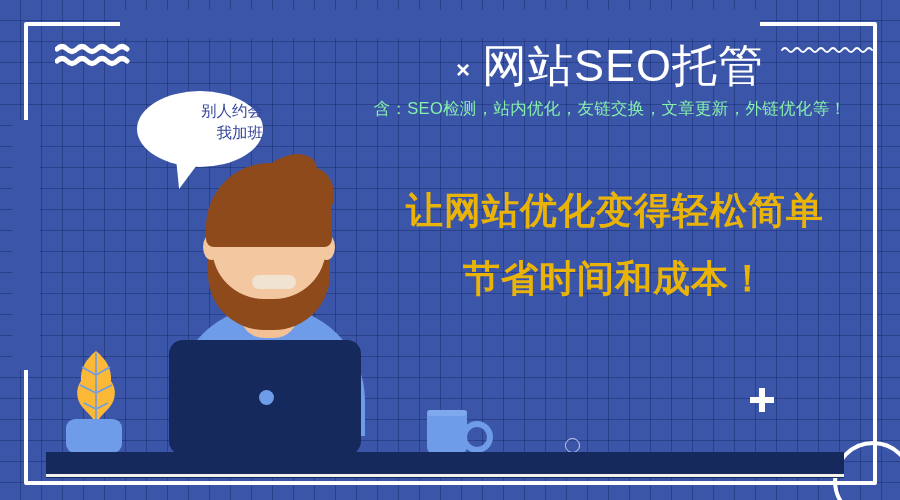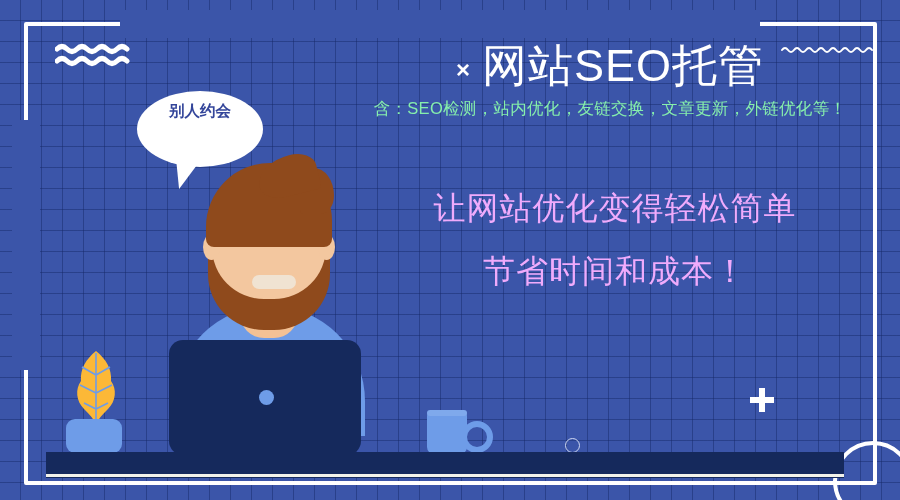--- a/index.html
+++ b/index.html
@@ -46,30 +46,30 @@
 
   
   #header{position:absolute;left:330px;top:42px;width:560px;text-align:center;}
   #title-row{display:flex;align-items:center;justify-content:center;gap:12px;}
   #title-x{color:#ffffff;font-size:24px;font-weight:bold;line-height:1;transform:translateY(4px);}
   #title{color:#ffffff;font-size:45px;font-weight:normal;letter-spacing:1px;line-height:1.05;white-space:nowrap;}
   #subtitle{margin-top:9px;color:#86efac;font-size:16.5px;letter-spacing:.3px;white-space:nowrap;}
 
   
   #slogan{position:absolute;left:335px;top:192px;width:560px;text-align:center;}
-  .slogan-line{color:#f0abfc;font-size:32px;font-weight:normal;letter-spacing:1px;line-height:1.0;margin-bottom:31px;white-space:nowrap;}
+  .slogan-line{color:#eab308;font-size:37px;font-weight:bold;letter-spacing:1px;line-height:1.0;margin-bottom:31px;white-space:nowrap;}
   .slogan-line:last-child{margin-bottom:0;}
 
   
   #bubble{position:absolute;left:137px;top:91px;width:126px;height:76px;background:#ffffff;border-radius:50%;}
   #bubble-tail{position:absolute;left:172px;top:152px;width:0;height:0;
     border-left:10px solid transparent;border-right:20px solid transparent;border-top:38px solid #ffffff;
     transform:rotate(9deg);}
-  #bubble-text{position:absolute;left:137px;top:100px;width:126px;text-align:center;
-    color:#33459a;font-size:15.5px;font-weight:bold;line-height:1.45;}
+  #bubble-text{position:absolute;left:137px;top:100px;width:126px;text-align:right;
+    color:#33459a;font-size:15.5px;font-weight:normal;line-height:1.45;}
 
   
   #shirt{position:absolute;left:175px;top:306px;width:190px;height:130px;background:#6e9ce8;border-radius:95px 95px 0 0;}
   #neck{position:absolute;left:240px;top:272px;width:58px;height:66px;background:#f3c195;border-radius:0 0 24px 24px;}
   #beard{position:absolute;left:208px;top:200px;width:122px;height:130px;background:#8f4a1c;border-radius:58px 58px 56px 56px;}
   #face{position:absolute;left:212px;top:181px;width:114px;height:118px;background:#f3c79f;border-radius:55px 55px 52px 52px;}
   #ear-l{position:absolute;left:203px;top:234px;width:17px;height:26px;background:#f3c79f;border-radius:50%;}
   #ear-r{position:absolute;left:318px;top:234px;width:17px;height:26px;background:#f3c79f;border-radius:50%;}
   #hair{position:absolute;left:206px;top:163px;width:126px;height:84px;background:#8f4a1c;
         border-radius:64px 58px 8px 8px;}
@@ -126,20 +126,21 @@
 
   <div id="slogan">
     <div class="slogan-line">让网站优化变得轻松简单</div>
     <div class="slogan-line">节省时间和成本！</div>
   </div>
 
   <div id="bubble-tail"></div>
   <div id="bubble"></div>
   <div id="bubble-text">
     <div>别人约会</div>
+    <div>我加班</div>
   </div>
 
   <div id="shirt"></div>
   <div id="neck"></div>
   <div id="beard"></div>
   <div id="cheek-l"></div>
   <div id="cheek-r"></div>
   <div id="face"></div>
   <div id="brow-cut"></div>
   <div id="mouth"></div>

